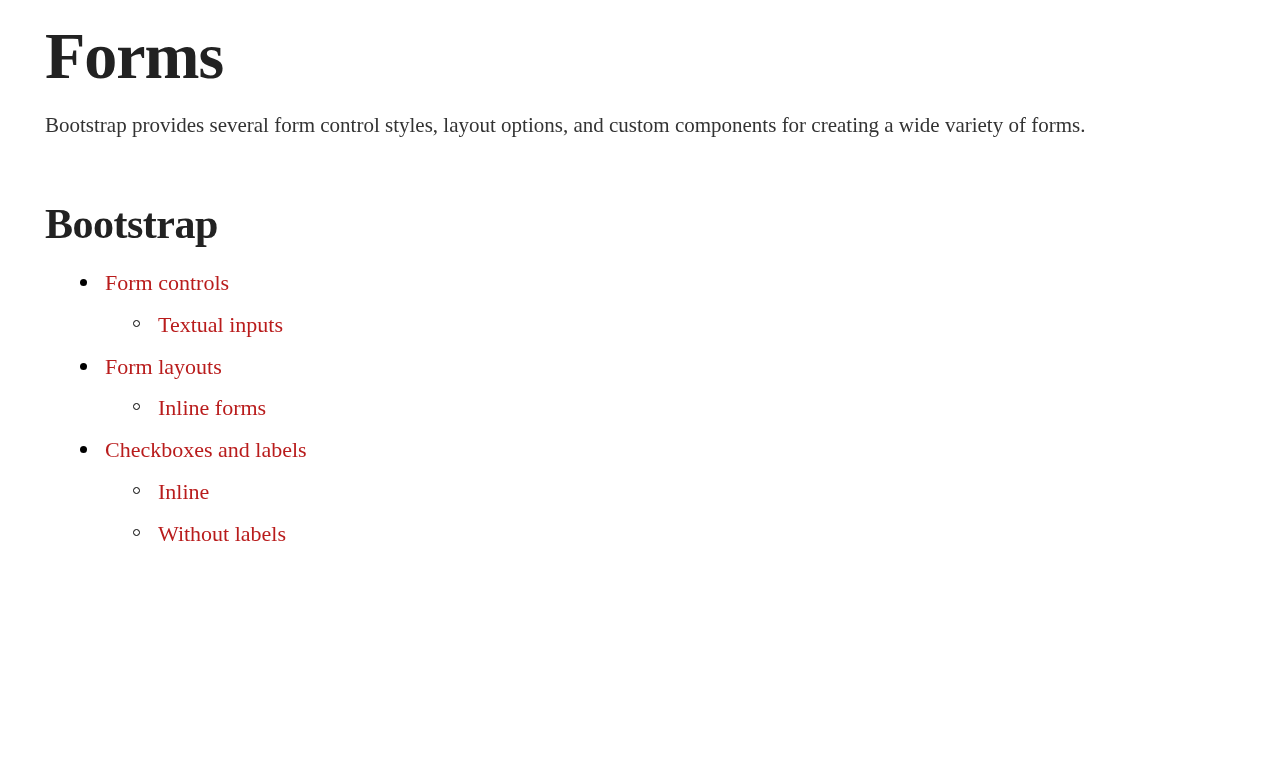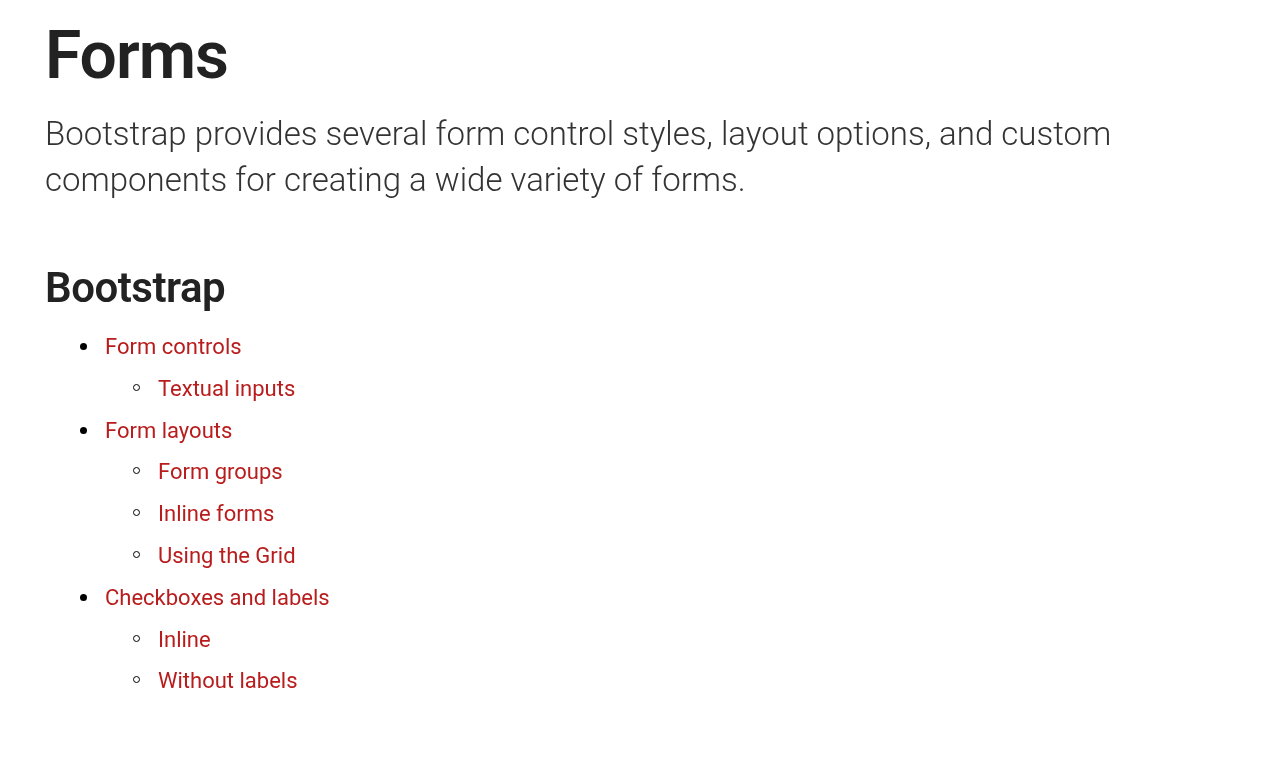--- a/index.html
+++ b/index.html
@@ -1,35 +1,36 @@
 <!DOCTYPE html>
 <html><head>
   <meta charset="utf-8">
   <style>
     * {
       margin: 0;
       padding: 0;
       box-sizing: border-box;
+      font-family: Liberation Serif, serif;
     }
     body {
       font-family: "Segoe UI", -apple-system, BlinkMacSystemFont, Roboto, "Helvetica Neue", Arial, sans-serif;
       background: #fff;
       color: #333;
       padding: 20px 45px;
     }
     h1.page-title {
       font-size: 66px;
       font-weight: 600;
       color: #222;
       letter-spacing: -1px;
       line-height: 1.1;
       margin-bottom: 18px;
     }
     p.lead {
-      font-size: 33px;
+      font-size: 21px;
       font-weight: 300;
       color: #333;
       line-height: 1.4;
       margin-bottom: 60px;
       max-width: 1140px;
     }
     h2.contents-title {
       font-size: 42px;
       font-weight: 600;
       color: #222;
@@ -96,27 +97,21 @@
     <ul>
       <li>
         <a href="#" class="toc-link">Textual inputs</a>
       </li>
     </ul>
   </li>
   <li>
     <a href="#" class="toc-link">Form layouts</a>
     <ul>
       <li>
-        <a href="#" class="toc-link">Form groups</a>
-      </li>
-      <li>
         <a href="#" class="toc-link">Inline forms</a>
-      </li>
-      <li>
-        <a href="#" class="toc-link">Using the Grid</a>
       </li>
     </ul>
   </li>
   <li>
     <a href="#" class="toc-link">Checkboxes and labels</a>
     <ul>
       <li>
         <a href="#" class="toc-link">Inline</a>
       </li>
       <li>

